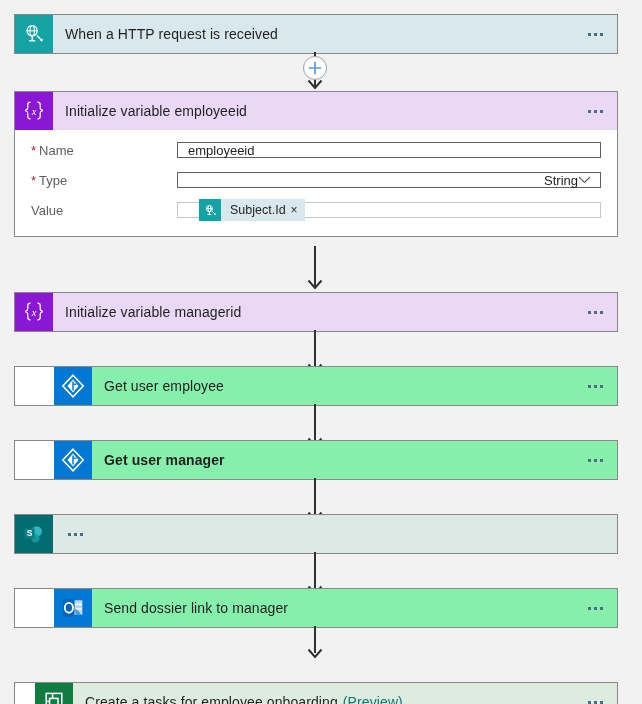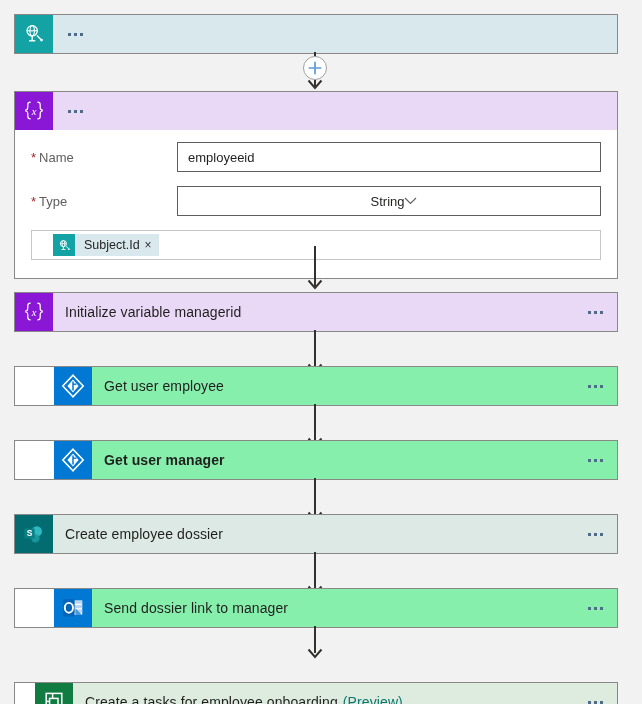--- a/index.html
+++ b/index.html
@@ -103,32 +103,32 @@
     align-items: center;
   }
   .req {
     color: #a4262c;
     margin-right: 3px;
     font-size: 13px;
     line-height: 1;
   }
   .field-control {
     flex: 1 1 auto;
-    height: 30px;
+    height: 16px;
     border: 1px solid #605e5c;
     background: #fff;
     display: flex;
     align-items: center;
     box-sizing: border-box;
     font-size: 13px;
     color: #201f1e;
   }
   .field-control.thin { border-color: #c8c6c4; }
   .field-text { padding-left: 10px; }
-  .field-select { justify-content: center; }
+  .field-select { justify-content: flex-end; padding-right: 9px; }
   .chev { color: #605e5c; display: flex; align-items: center; }
 
   
   .token {
     display: inline-flex;
     align-items: center;
     height: 22px;
     margin-left: 21px;
     background: #d9e8ec;
     color: #201f1e;
@@ -191,20 +191,23 @@
         <svg width="22" height="22" viewBox="0 0 24 24">
           <circle cx="10" cy="8.5" r="5.6" fill="none" stroke="#fff" stroke-width="1.4"></circle>
           <ellipse cx="10" cy="8.5" rx="2.4" ry="5.6" fill="none" stroke="#fff" stroke-width="1.2"></ellipse>
           <path d="M4.6 8.5h10.8" stroke="#fff" stroke-width="1.2"></path>
           <path d="M10 14.1v5.2" stroke="#fff" stroke-width="1.5"></path>
           <path d="M6.6 19.4h6.8" stroke="#fff" stroke-width="1.5"></path>
           <path d="M15.2 13.6l4.6 4.6" stroke="#fff" stroke-width="1.4"></path>
           <circle cx="20.2" cy="18.6" r="1.5" fill="#fff"></circle>
         </svg>
       </div>
+      <div class="card-title">
+        <span>When a HTTP request is received</span>
+      </div>
       <div class="card-menu">
         <i></i>
           <i></i>
           <i></i>
       </div>
     </div>
   </div>
 
   <div class="conn" style="top:52px;height:14px;"></div>
   <div class="plus-btn" style="top:56px;">
@@ -221,20 +224,23 @@
 
   <div class="card" style="top:91px;">
     <div class="card-header tint-purple">
       <div class="card-icon" style="background:#8a16d6;">
         <svg width="24" height="22" viewBox="0 0 24 22">
           <path d="M8.2 2.2c-2 0-2.4 1.1-2.4 2.6v2.6c0 1.6-.7 2.4-2 2.6v1c1.3.2 2 1 2 2.6v2.6c0 1.5.4 2.6 2.4 2.6" fill="none" stroke="#fff" stroke-width="1.25" stroke-linecap="round"></path>
           <path d="M15.8 2.2c2 0 2.4 1.1 2.4 2.6v2.6c0 1.6.7 2.4 2 2.6v1c-1.3.2-2 1-2 2.6v2.6c0 1.5-.4 2.6-2.4 2.6" fill="none" stroke="#fff" stroke-width="1.25" stroke-linecap="round"></path>
           <text x="12" y="14.6" font-family="'Liberation Serif', serif" font-style="italic" font-size="10.5" fill="#fff" text-anchor="middle">x</text>
         </svg>
       </div>
+      <div class="card-title">
+        <span>Initialize variable employeeid</span>
+      </div>
       <div class="card-menu">
         <i></i>
           <i></i>
           <i></i>
       </div>
     </div>
 
     <div class="card-body">
 
       <div class="field-row">
@@ -256,20 +262,23 @@
           <span style="padding-left:10px;">String</span>
           <span class="chev">
             <svg width="13" height="8" viewBox="0 0 13 8">
                 <path d="M1 1l5.5 5.5L12 1" fill="none" stroke="#605e5c" stroke-width="1.1"></path>
               </svg>
           </span>
         </div>
       </div>
 
       <div class="field-row">
+        <div class="field-label">
+          <span>Value</span>
+        </div>
         <div class="field-control thin">
           <span class="token">
             <span class="token-ic">
               <svg width="13" height="13" viewBox="0 0 24 24">
                 <circle cx="10" cy="8.5" r="5.6" fill="none" stroke="#fff" stroke-width="1.8"></circle>
                 <ellipse cx="10" cy="8.5" rx="2.4" ry="5.6" fill="none" stroke="#fff" stroke-width="1.5"></ellipse>
                 <path d="M4.6 8.5h10.8" stroke="#fff" stroke-width="1.5"></path>
                 <path d="M10 14.1v5.2" stroke="#fff" stroke-width="1.9"></path>
                 <path d="M6.6 19.4h6.8" stroke="#fff" stroke-width="1.9"></path>
                 <path d="M15.2 13.6l4.6 4.6" stroke="#fff" stroke-width="1.8"></path>
@@ -378,23 +387,20 @@
   <div class="card" style="top:514px;">
     <div class="card-header tint-green2">
       <div class="card-icon" style="background:#036c70;">
         <svg width="26" height="26" viewBox="0 0 26 26">
           <circle cx="15.8" cy="10.4" r="5.2" fill="#37c6d0" opacity="0.85"></circle>
           <circle cx="14.4" cy="17.2" r="4.2" fill="#1a9ba1" opacity="0.9"></circle>
           <rect x="3.4" y="7.4" width="10.2" height="10.2" rx="0.8" fill="#0a7f84"></rect>
           <text x="8.5" y="14.8" font-family="'Liberation Sans', sans-serif" font-weight="bold" font-size="8.5" fill="#ffffff" text-anchor="middle">S</text>
         </svg>
       </div>
-      <div class="card-title">
-        <span>Create employee dossier</span>
-      </div>
       <div class="card-menu">
         <i></i>
           <i></i>
           <i></i>
       </div>
     </div>
   </div>
 
   <div class="conn" style="top:552px;height:40px;"></div>
   <div class="arrowhead" style="top:582px;">

